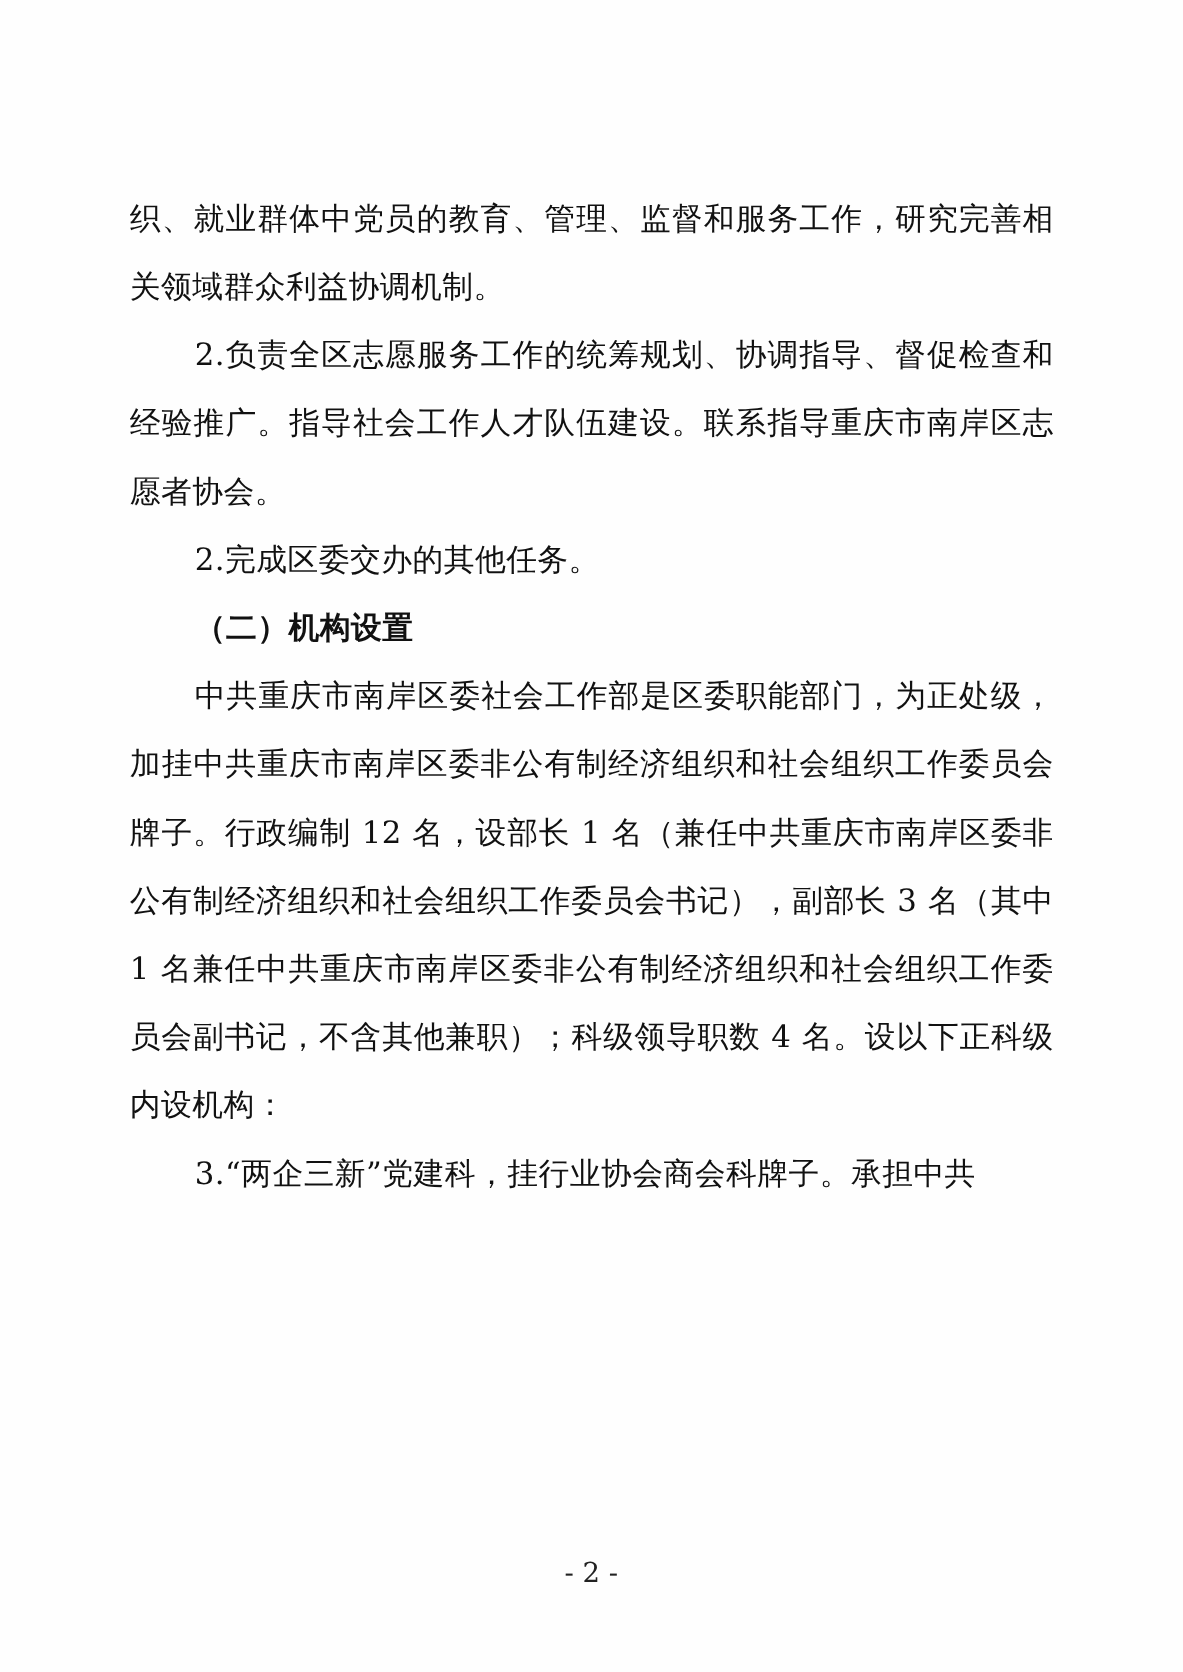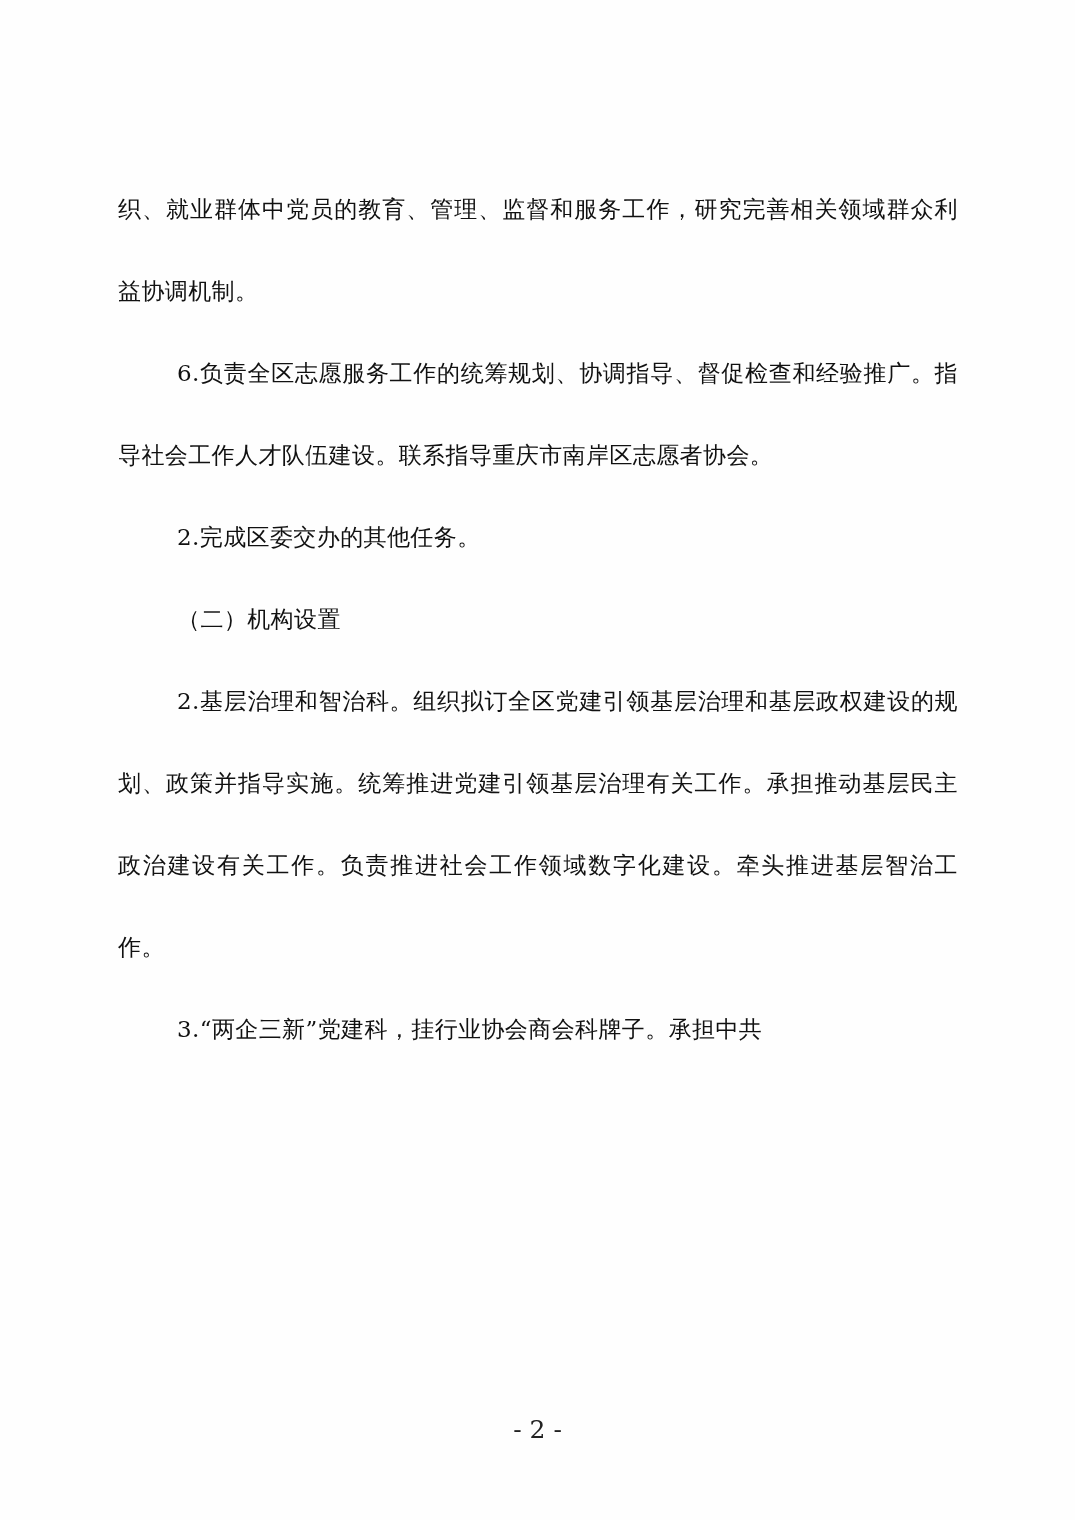--- a/index.html
+++ b/index.html
@@ -23,53 +23,53 @@
     height: 1520px;
     background: #fefefe;
   }
   .content {
     position: absolute;
     left: 118px;
     top: 168px;
     width: 840px;
   }
   .para {
-    font-size: 23px;
-    line-height: 82px;
+    font-size: 28px;
+    line-height: 62px;
     text-align: justify;
     text-justify: inter-ideograph;
     letter-spacing: 0.4px;
     margin: 0;
     text-indent: 0;
     color: #111;
   }
   .para.indent {
     text-indent: 59px;
   }
   .para.heading {
     text-indent: 59px;
-    font-weight: 400;
+    font-weight: 700;
   }
   .footer {
     position: absolute;
     left: 0;
     top: 1415px;
     width: 1075px;
     text-align: center;
     font-size: 25px;
     color: #222;
     font-family: "DejaVu Serif", "Liberation Serif", serif;
   }
 </style>
 </head>
 <body>
 
 <div class="page">
   <div class="content">
     <p class="para">织、就业群体中党员的教育、管理、监督和服务工作，研究完善相关领域群众利益协调机制。</p>
-    <p class="para indent">6.负责全区志愿服务工作的统筹规划、协调指导、督促检查和经验推广。指导社会工作人才队伍建设。联系指导重庆市南岸区志愿者协会。</p>
+    <p class="para indent">2.负责全区志愿服务工作的统筹规划、协调指导、督促检查和经验推广。指导社会工作人才队伍建设。联系指导重庆市南岸区志愿者协会。</p>
     <p class="para indent">2.完成区委交办的其他任务。</p>
     <p class="para heading">（二）机构设置</p>
-    <p class="para indent">2.基层治理和智治科。组织拟订全区党建引领基层治理和基层政权建设的规划、政策并指导实施。统筹推进党建引领基层治理有关工作。承担推动基层民主政治建设有关工作。负责推进社会工作领域数字化建设。牵头推进基层智治工作。</p>
+    <p class="para indent">中共重庆市南岸区委社会工作部是区委职能部门，为正处级，加挂中共重庆市南岸区委非公有制经济组织和社会组织工作委员会牌子。行政编制 12 名，设部长 1 名（兼任中共重庆市南岸区委非公有制经济组织和社会组织工作委员会书记），副部长 3 名（其中 1 名兼任中共重庆市南岸区委非公有制经济组织和社会组织工作委员会副书记，不含其他兼职）；科级领导职数 4 名。设以下正科级内设机构：</p>
     <p class="para indent">3.“两企三新”党建科，挂行业协会商会科牌子。承担中共</p>
   </div>
   <div class="footer">- 2 -</div>
 </div>
 
 </body></html>

